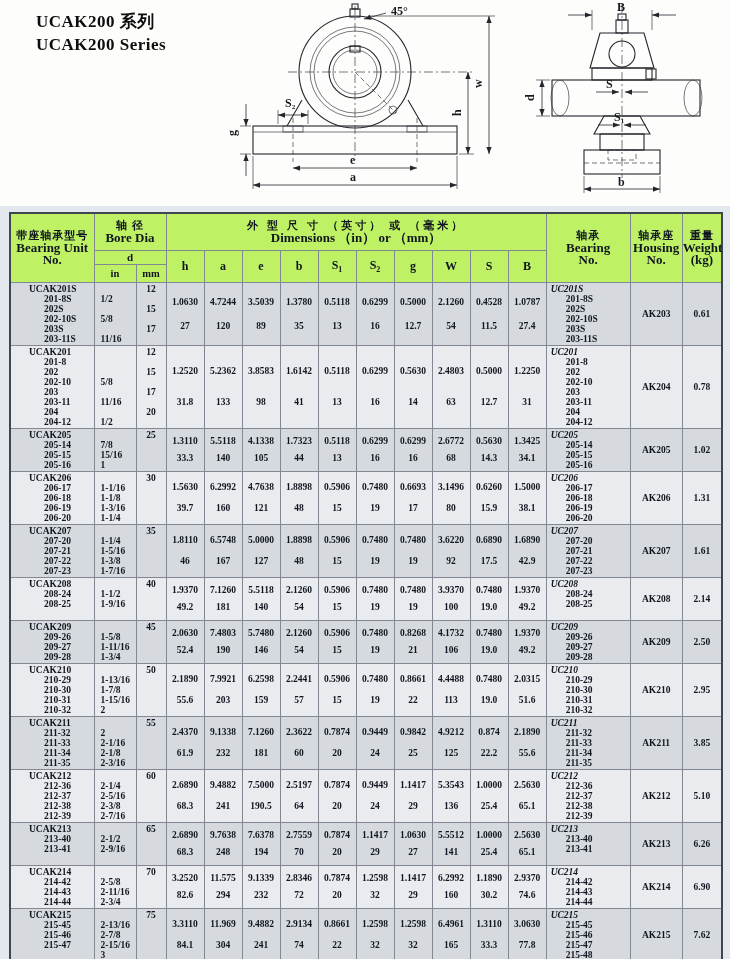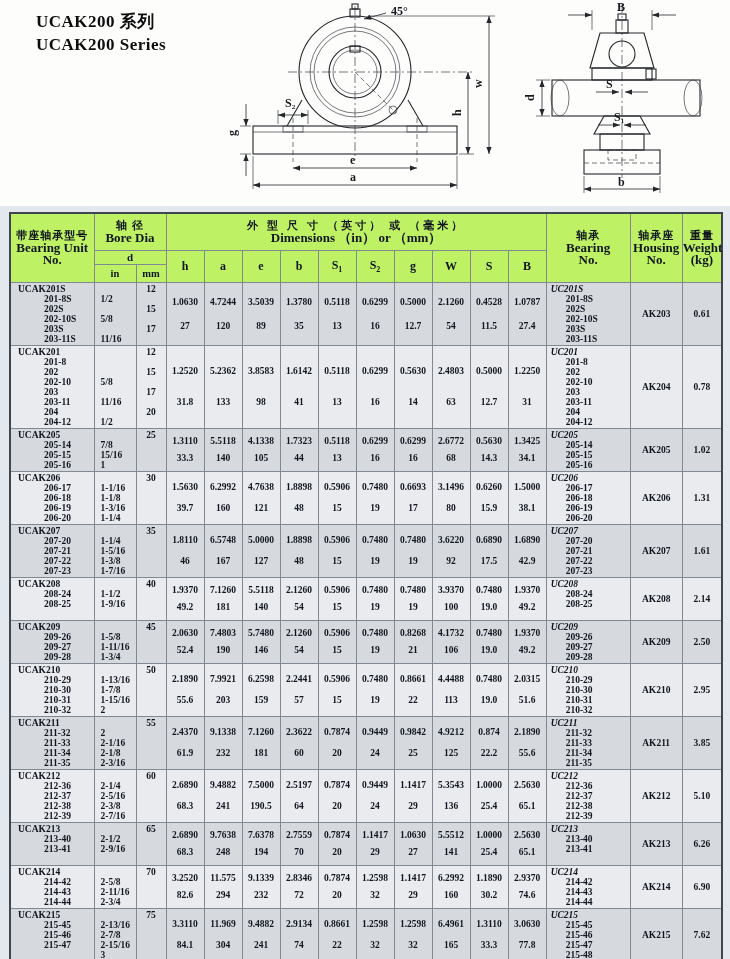--- a/index.html
+++ b/index.html
@@ -22,21 +22,21 @@
   th.dimletter sub { font-size:8px; }
   th.dcell { font-size:11px; font-weight:bold; height:14px; line-height:13px; }
   tr.hr1 { height:37px; } tr.hr3 { height:18px; }
   th.inmm { font-size:10.5px; font-weight:bold;margin-left:36px; }
 
   tbody tr.rdark td { background:#d6dadf; }
   tbody tr.rlight td { background:#e9ebee; }
   tbody td { vertical-align:top; position:relative; padding:1px 0; }
   .stack { display:flex; flex-direction:column; min-height:40px; }
   .line { height:10px; line-height:10px; font-size:9.5px; font-weight:bold; white-space:nowrap; overflow:hidden; }
-  .line.main { padding-left:7px; }
+  .line.main { padding-left:7px;margin-left:11px; }
   .line.sub  { padding-left:33px; }
   .line.inval { padding-left:6px; }
   .line.mmval { text-align:center; }
   .line.bmain { padding-left:4px;font-style:italic; }
   .line.bsub  { padding-left:19px; }
   .dimwrap { position:absolute; left:0; top:0; right:0; bottom:0;
              display:flex; flex-direction:column; justify-content:space-evenly; align-items:center; }
   .dval { font-size:9.5px; font-weight:bold; line-height:10px; }
   td.housing-cell, td.weight-cell { vertical-align:middle; text-align:center; font-size:9.5px; font-weight:bold; }
 

